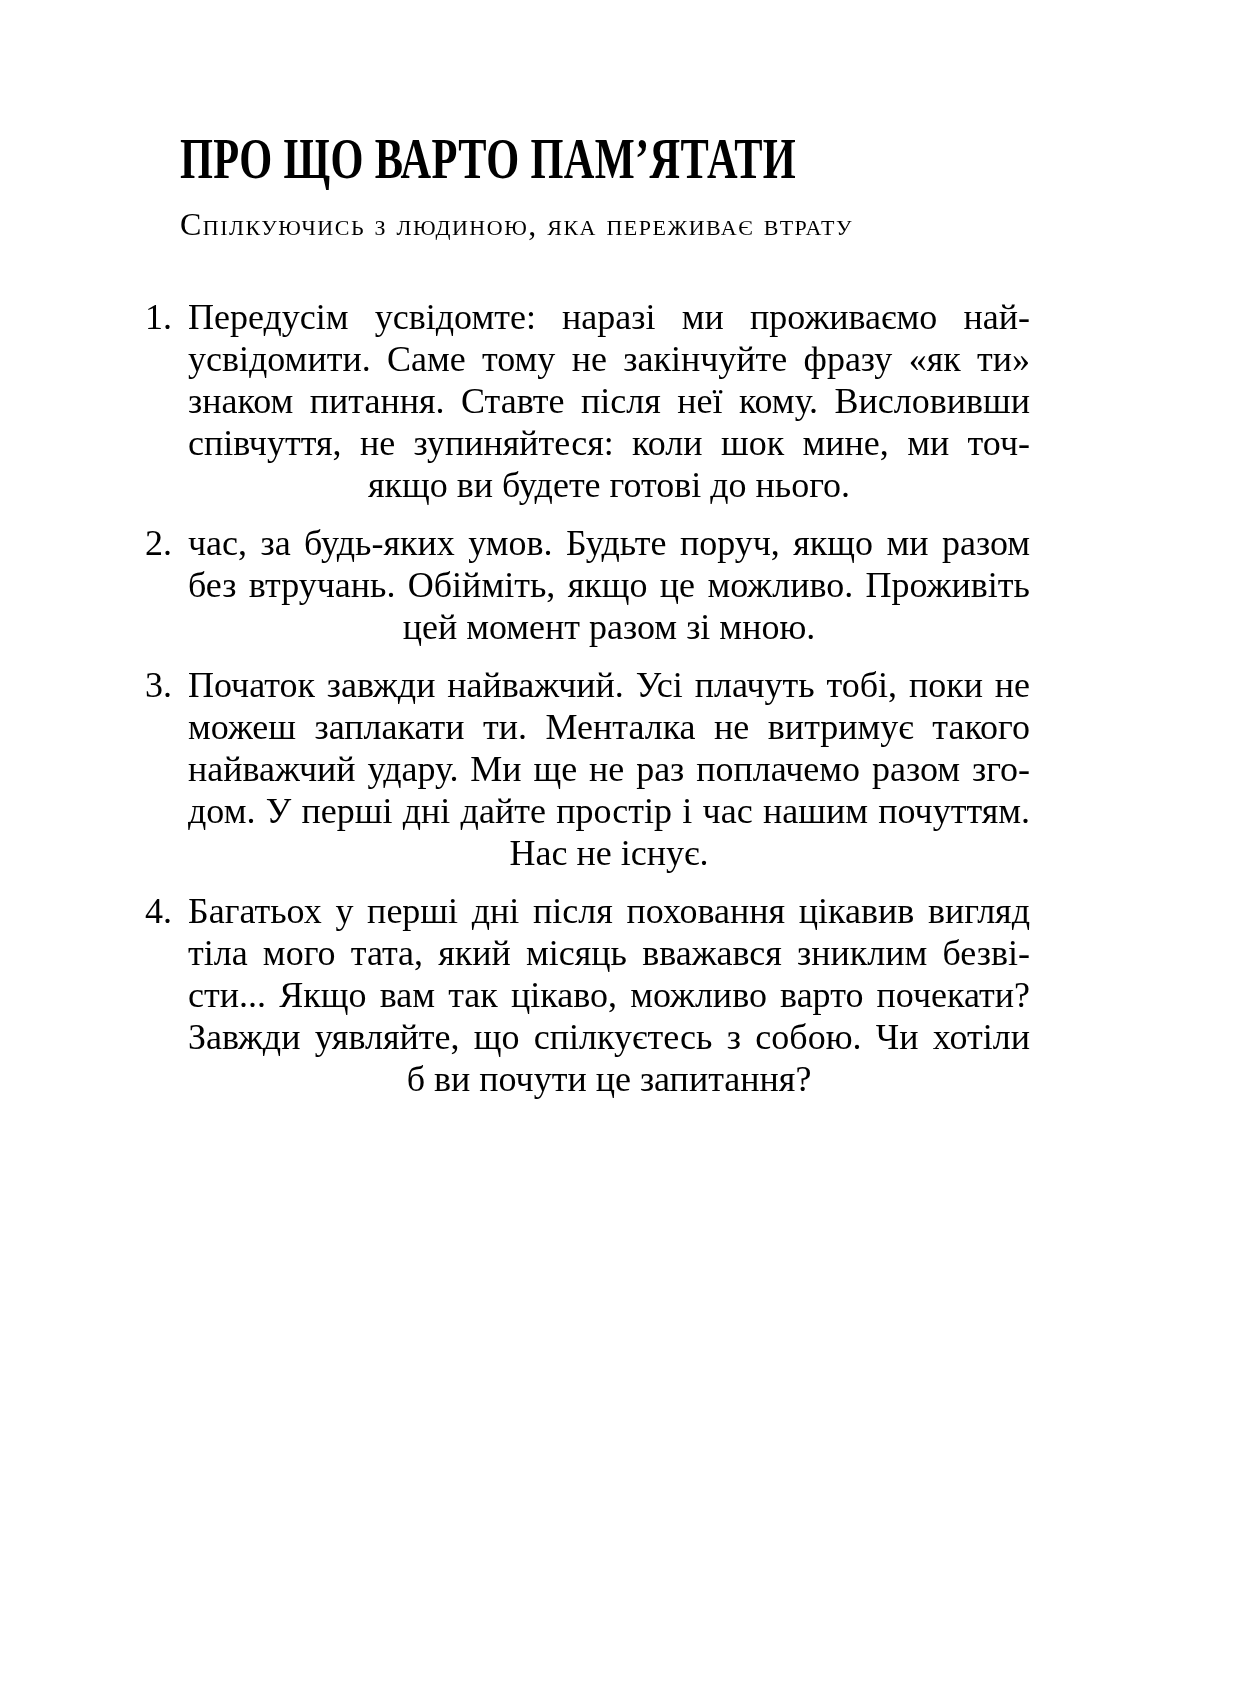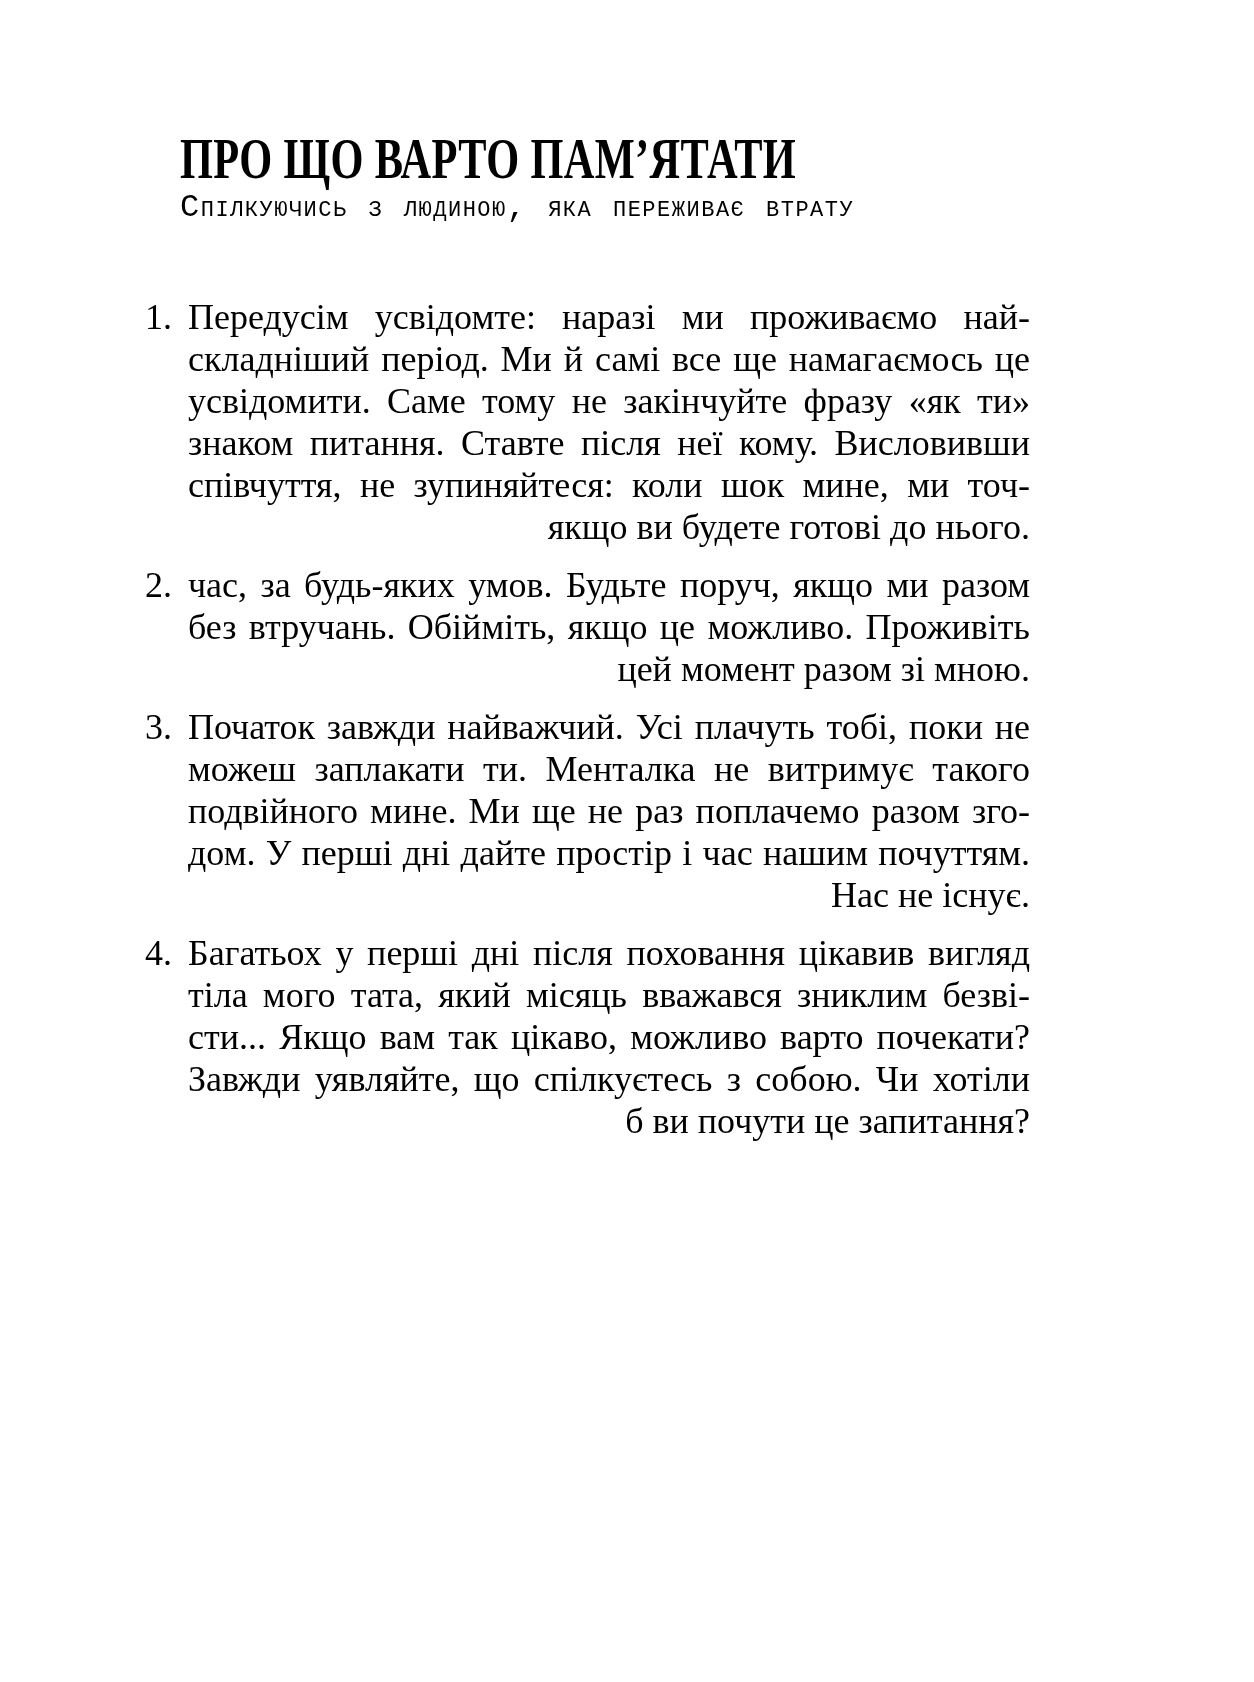--- a/index.html
+++ b/index.html
@@ -19,26 +19,25 @@
     margin: 0;
     font-size: 58px;
     font-weight: bold;
     line-height: 1;
     white-space: nowrap;
     letter-spacing: 0.5px;
     transform: scaleX(0.73);
     transform-origin: 0 50%;
   }
   .subtitle {
-    margin-top: 1px;
+    margin-top: 18px;
     font-size: 32px;
     font-variant: small-caps;
     letter-spacing: 1.5px;
     white-space: nowrap;
-    font-family: Liberation Mono, monospace;
   }
 
   .list {
     position: absolute;
     left: 145px;
     top: 296px;
     width: 885px;
     margin: 0;
     padding: 0;
     list-style: none;
@@ -52,60 +51,59 @@
     line-height: 42px;
   }
   .lines { flex: 1; min-width: 0; }
   .line {
     font-size: 36px;
     line-height: 42px;
     text-align: justify;
     text-align-last: justify;
   }
   .line:last-child {
-    text-align: right;
+    text-align: center;
     text-align-last: auto;
   }
 </style>
 </head>
 <body>
 
 <main class="page">
 
   <header class="header">
     <h1 class="title">ПРО ЩО ВАРТО ПАМ’ЯТАТИ</h1>
     <div class="subtitle">Спілкуючись з людиною, яка переживає втрату</div>
   </header>
 
   <ol class="list">
     <li class="item">
       <span class="num">1.</span>
       <div class="lines">
           <div class="line">Передусім усвідомте: наразі ми проживаємо най-</div>
-          <div class="line">складніший період. Ми й самі все ще намагаємось це</div>
           <div class="line">усвідомити. Саме тому не закінчуйте фразу «як ти»</div>
           <div class="line">знаком питання. Ставте після неї кому. Висловивши</div>
           <div class="line">співчуття, не зупиняйтеся: коли шок мине, ми точ-</div>
           <div class="line">якщо ви будете готові до нього.</div>
         </div>
     </li>
     <li class="item">
       <span class="num">2.</span>
       <div class="lines">
           <div class="line">час, за будь-яких умов. Будьте поруч, якщо ми разом</div>
           <div class="line">без втручань. Обійміть, якщо це можливо. Проживіть</div>
           <div class="line">цей момент разом зі мною.</div>
         </div>
     </li>
     <li class="item">
       <span class="num">3.</span>
       <div class="lines">
           <div class="line">Початок завжди найважчий. Усі плачуть тобі, поки не</div>
           <div class="line">можеш заплакати ти. Менталка не витримує такого</div>
-          <div class="line">подвійного мине. Ми ще не раз поплачемо разом зго-</div>
+          <div class="line">найважчий удару. Ми ще не раз поплачемо разом зго-</div>
           <div class="line">дом. У перші дні дайте простір і час нашим почуттям.</div>
           <div class="line">Нас не існує.</div>
         </div>
     </li>
     <li class="item">
       <span class="num">4.</span>
       <div class="lines">
           <div class="line">Багатьох у перші дні після поховання цікавив вигляд</div>
           <div class="line">тіла мого тата, який місяць вважався зниклим безві-</div>
           <div class="line">сти... Якщо вам так цікаво, можливо варто почекати?</div>

